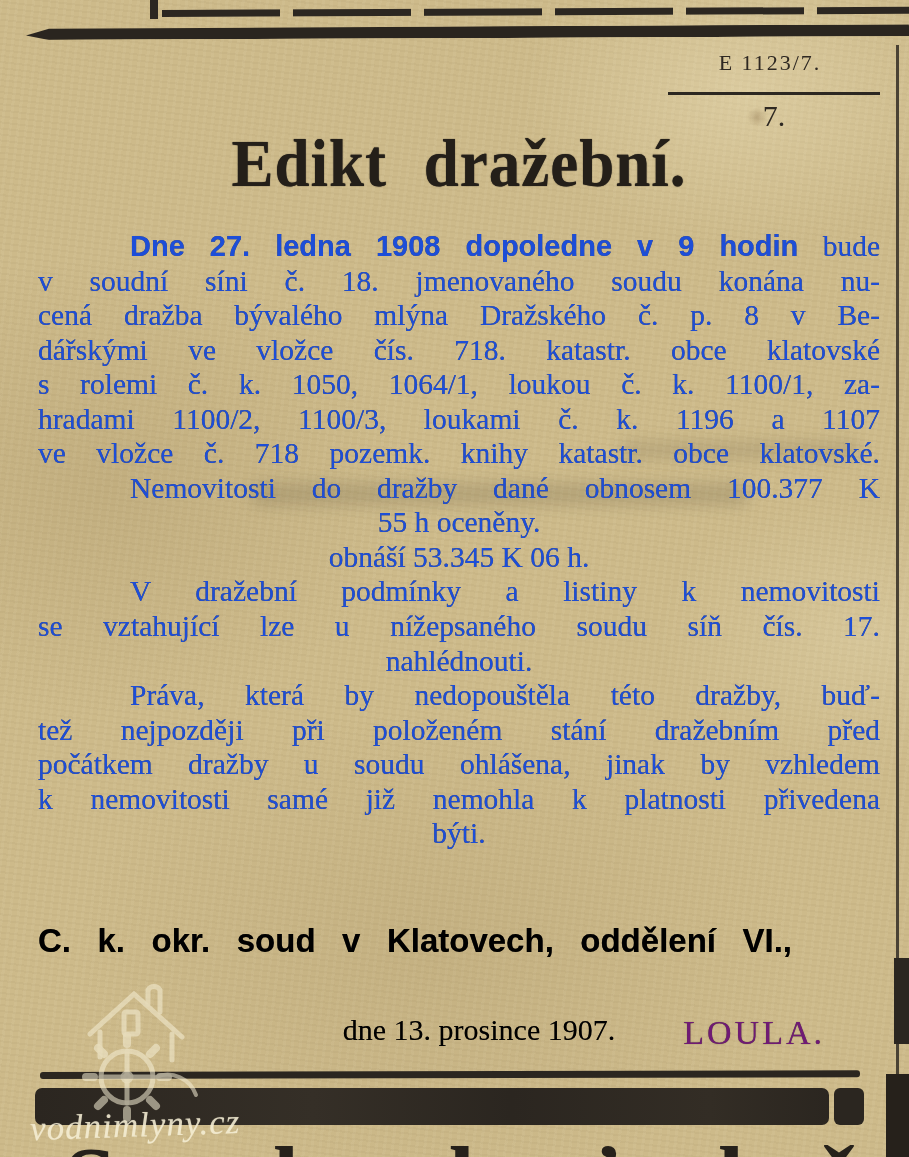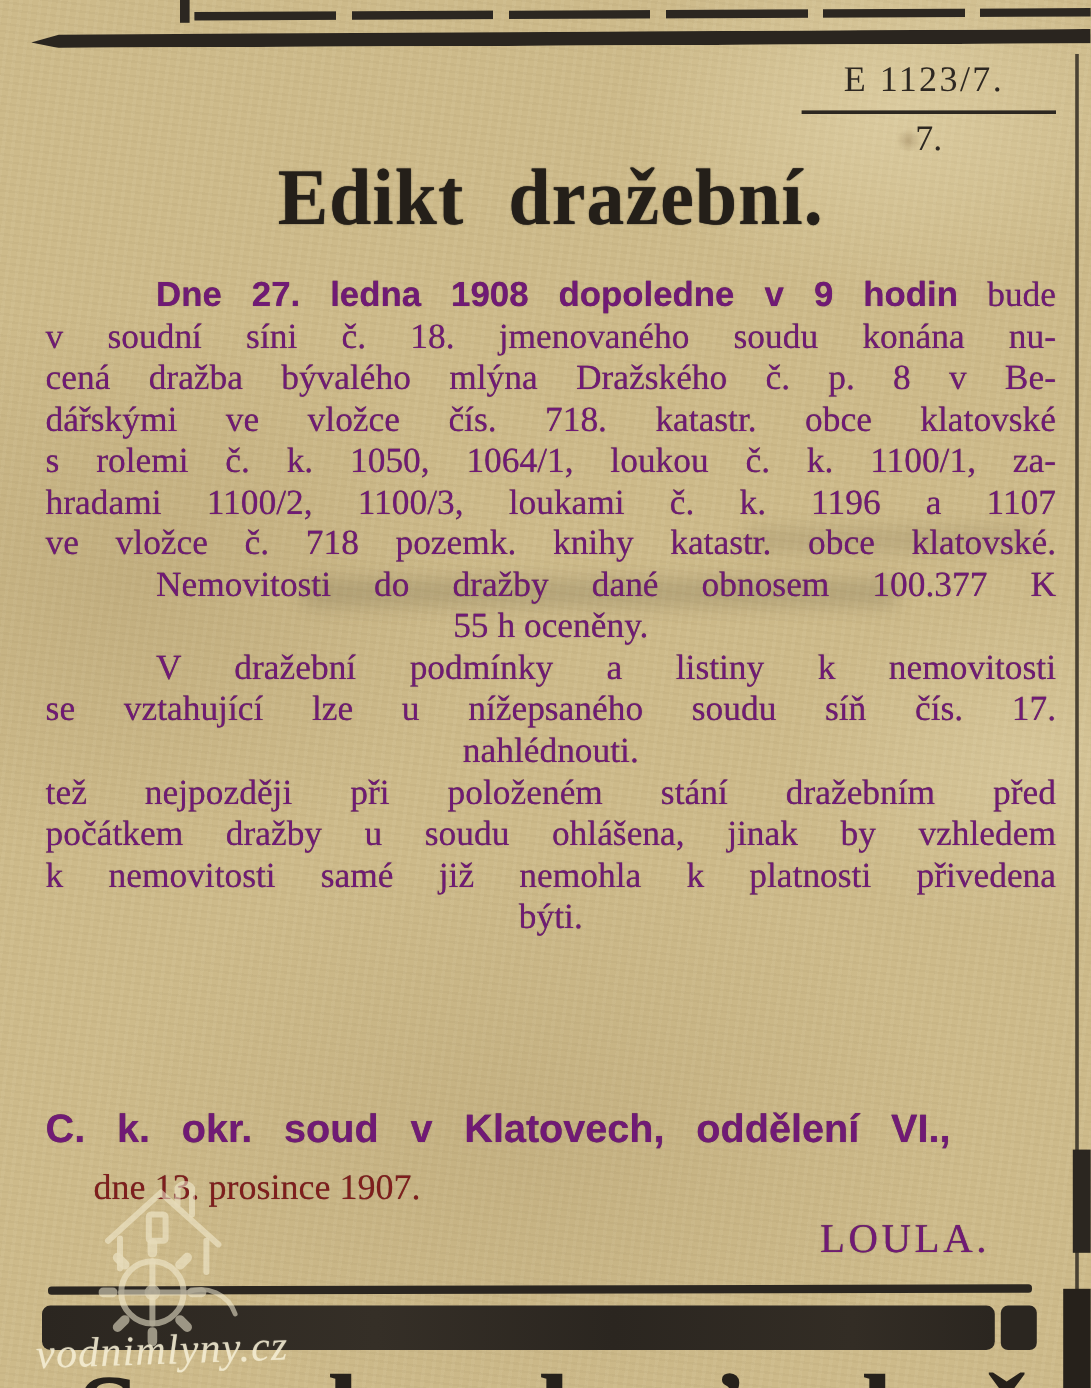--- a/index.html
+++ b/index.html
@@ -20,47 +20,47 @@
   
   .tick-top{left:150px;top:0;width:8px;height:19px;background:#2c2721;}
   .rule-dashed{left:162px;top:10px;width:747px;height:7px;
     background:repeating-linear-gradient(90deg,#2c2721 0 118px, rgba(44,39,33,0) 118px 131px);
     transform:rotate(-0.25deg);transform-origin:left center;}
   .rule-thick-top{left:26px;top:28px;width:883px;height:12px;background:#2a251f;
     clip-path:polygon(0 62%,2.6% 8%,100% 0,100% 100%,2.6% 100%);
     transform:rotate(-0.25deg);transform-origin:left center;}
   .col-divider{left:896px;top:45px;width:3px;height:1112px;background:#4a4234;}
   
-  .case-no{left:660px;top:50px;width:220px;text-align:center;font-size:30px;
+  .case-no{left:660px;top:50px;width:220px;text-align:center;font-size:22px;
     letter-spacing:2px;color:#2e2822;}
   .case-rule{left:668px;top:92px;width:212px;height:3px;background:#2c2721;}
   .case-sub{left:668px;top:99px;width:212px;text-align:center;font-size:30px;color:#2e2822;}
   
   .main-title{left:38px;top:126px;width:842px;text-align:center;
     font-size:63px;font-weight:bold;letter-spacing:1px;word-spacing:20px;
     color:#241f19;transform:scaleY(1.06);transform-origin:top center;
     text-shadow:0 0 1px #241f19;}
   
-  .body-lines{left:38px;top:229px;width:842px;color:#701a75;}
+  .body-lines{left:38px;top:229px;width:842px;color:#1d4ed8;}
   .ln{height:34.55px;line-height:34.55px;font-size:29.5px;text-align:center;
     text-shadow:0 0 .6px rgba(40,32,24,.7);}
   .ln.j{text-align:justify;text-align-last:justify;}
   .ln.in{text-indent:92px;}
   .ln .b{font-family:"Liberation Sans", sans-serif;font-weight:700;font-size:29px;}
   
   .smudge1{left:250px;top:482px;width:500px;height:24px;background:rgba(92,82,56,.20);
     filter:blur(7px);border-radius:12px;}
   .smudge2{left:620px;top:440px;width:240px;height:20px;background:rgba(92,82,56,.16);
     filter:blur(7px);border-radius:10px;}
   
   .court-line{left:38px;top:922px;width:754px;font-family:"Liberation Sans",sans-serif;
-    font-weight:700;font-size:33px;color:#701a75;text-align:justify;text-align-last:justify;
+    font-weight:700;font-size:33px;color:#000000;text-align:justify;text-align-last:justify;
     text-shadow:0 0 .6px rgba(40,32,24,.7);}
-  .date-line{left:38px;top:973px;width:842px;font-size:30px;
-    color:#7f1d1d;padding-left:40px;box-sizing:border-box;
+  .date-line{left:38px;top:1013px;width:842px;text-align:center;font-size:30px;
+    color:#000000;padding-left:40px;box-sizing:border-box;
     text-shadow:0 0 .6px rgba(40,32,24,.6);}
   .sig-name{left:38px;top:1014px;width:842px;text-align:right;padding-right:55px;
     box-sizing:border-box;font-size:34px;letter-spacing:3px;color:#701a75;
     text-shadow:0 0 .8px rgba(40,32,24,.8);}
   
   .rule-thin-bottom{left:40px;top:1072px;width:820px;height:7px;background:#2b2620;
     transform:rotate(-0.12deg);transform-origin:left center;border-radius:3px;}
   .bar-thick-bottom{left:35px;top:1088px;width:794px;height:37px;border-radius:7px;
     background:linear-gradient(90deg,#2b2620 0%,#352f27 35%,#2b2620 60%,#332d25 85%,#2b2620 100%);}
   .bar-end-block{left:834px;top:1088px;width:30px;height:37px;border-radius:6px;background:#2b2620;}
@@ -97,23 +97,25 @@
 <div class="abs body-lines">
     <div class="ln j in"><span class="b">Dne 27. ledna 1908 dopoledne v 9 hodin</span><span class="r"> bude</span></div>
     <div class="ln j"><span class="r">v soudní síni č. 18. jmenovaného soudu konána nu-</span></div>
     <div class="ln j"><span class="r">cená dražba bývalého mlýna Dražského č. p. 8 v Be-</span></div>
     <div class="ln j"><span class="r">dářskými ve vložce čís. 718. katastr. obce klatovské</span></div>
     <div class="ln j"><span class="r">s rolemi č. k. 1050, 1064/1, loukou č. k. 1100/1, za-</span></div>
     <div class="ln j"><span class="r">hradami 1100/2, 1100/3, loukami č. k. 1196 a 1107</span></div>
     <div class="ln j"><span class="r">ve vložce č. 718 pozemk. knihy katastr. obce klatovské.</span></div>
     <div class="ln j in"><span class="r">Nemovitosti do dražby dané obnosem 100.377 K</span></div>
     <div class="ln"><span class="r">55 h oceněny.</span></div>
+    <div class="ln"><span class="r">obnáší 53.345 K 06 h.</span></div>
     <div class="ln j in"><span class="r">V dražební podmínky a listiny k nemovitosti</span></div>
     <div class="ln j"><span class="r">se vztahující lze u nížepsaného soudu síň čís. 17.</span></div>
     <div class="ln"><span class="r">nahlédnouti.</span></div>
+    <div class="ln j in"><span class="r">Práva, která by nedopouštěla této dražby, buď-</span></div>
     <div class="ln j"><span class="r">tež nejpozději při položeném stání dražebním před</span></div>
     <div class="ln j"><span class="r">počátkem dražby u soudu ohlášena, jinak by vzhledem</span></div>
     <div class="ln j"><span class="r">k nemovitosti samé již nemohla k platnosti přivedena</span></div>
     <div class="ln"><span class="r">býti.</span></div>
   </div>
 
 <div class="abs court-line">C. k. okr. soud v Klatovech, oddělení VI.,</div>
 <div class="abs date-line">dne 13. prosince 1907.</div>
 <div class="abs sig-name">LOULA.</div>
 

